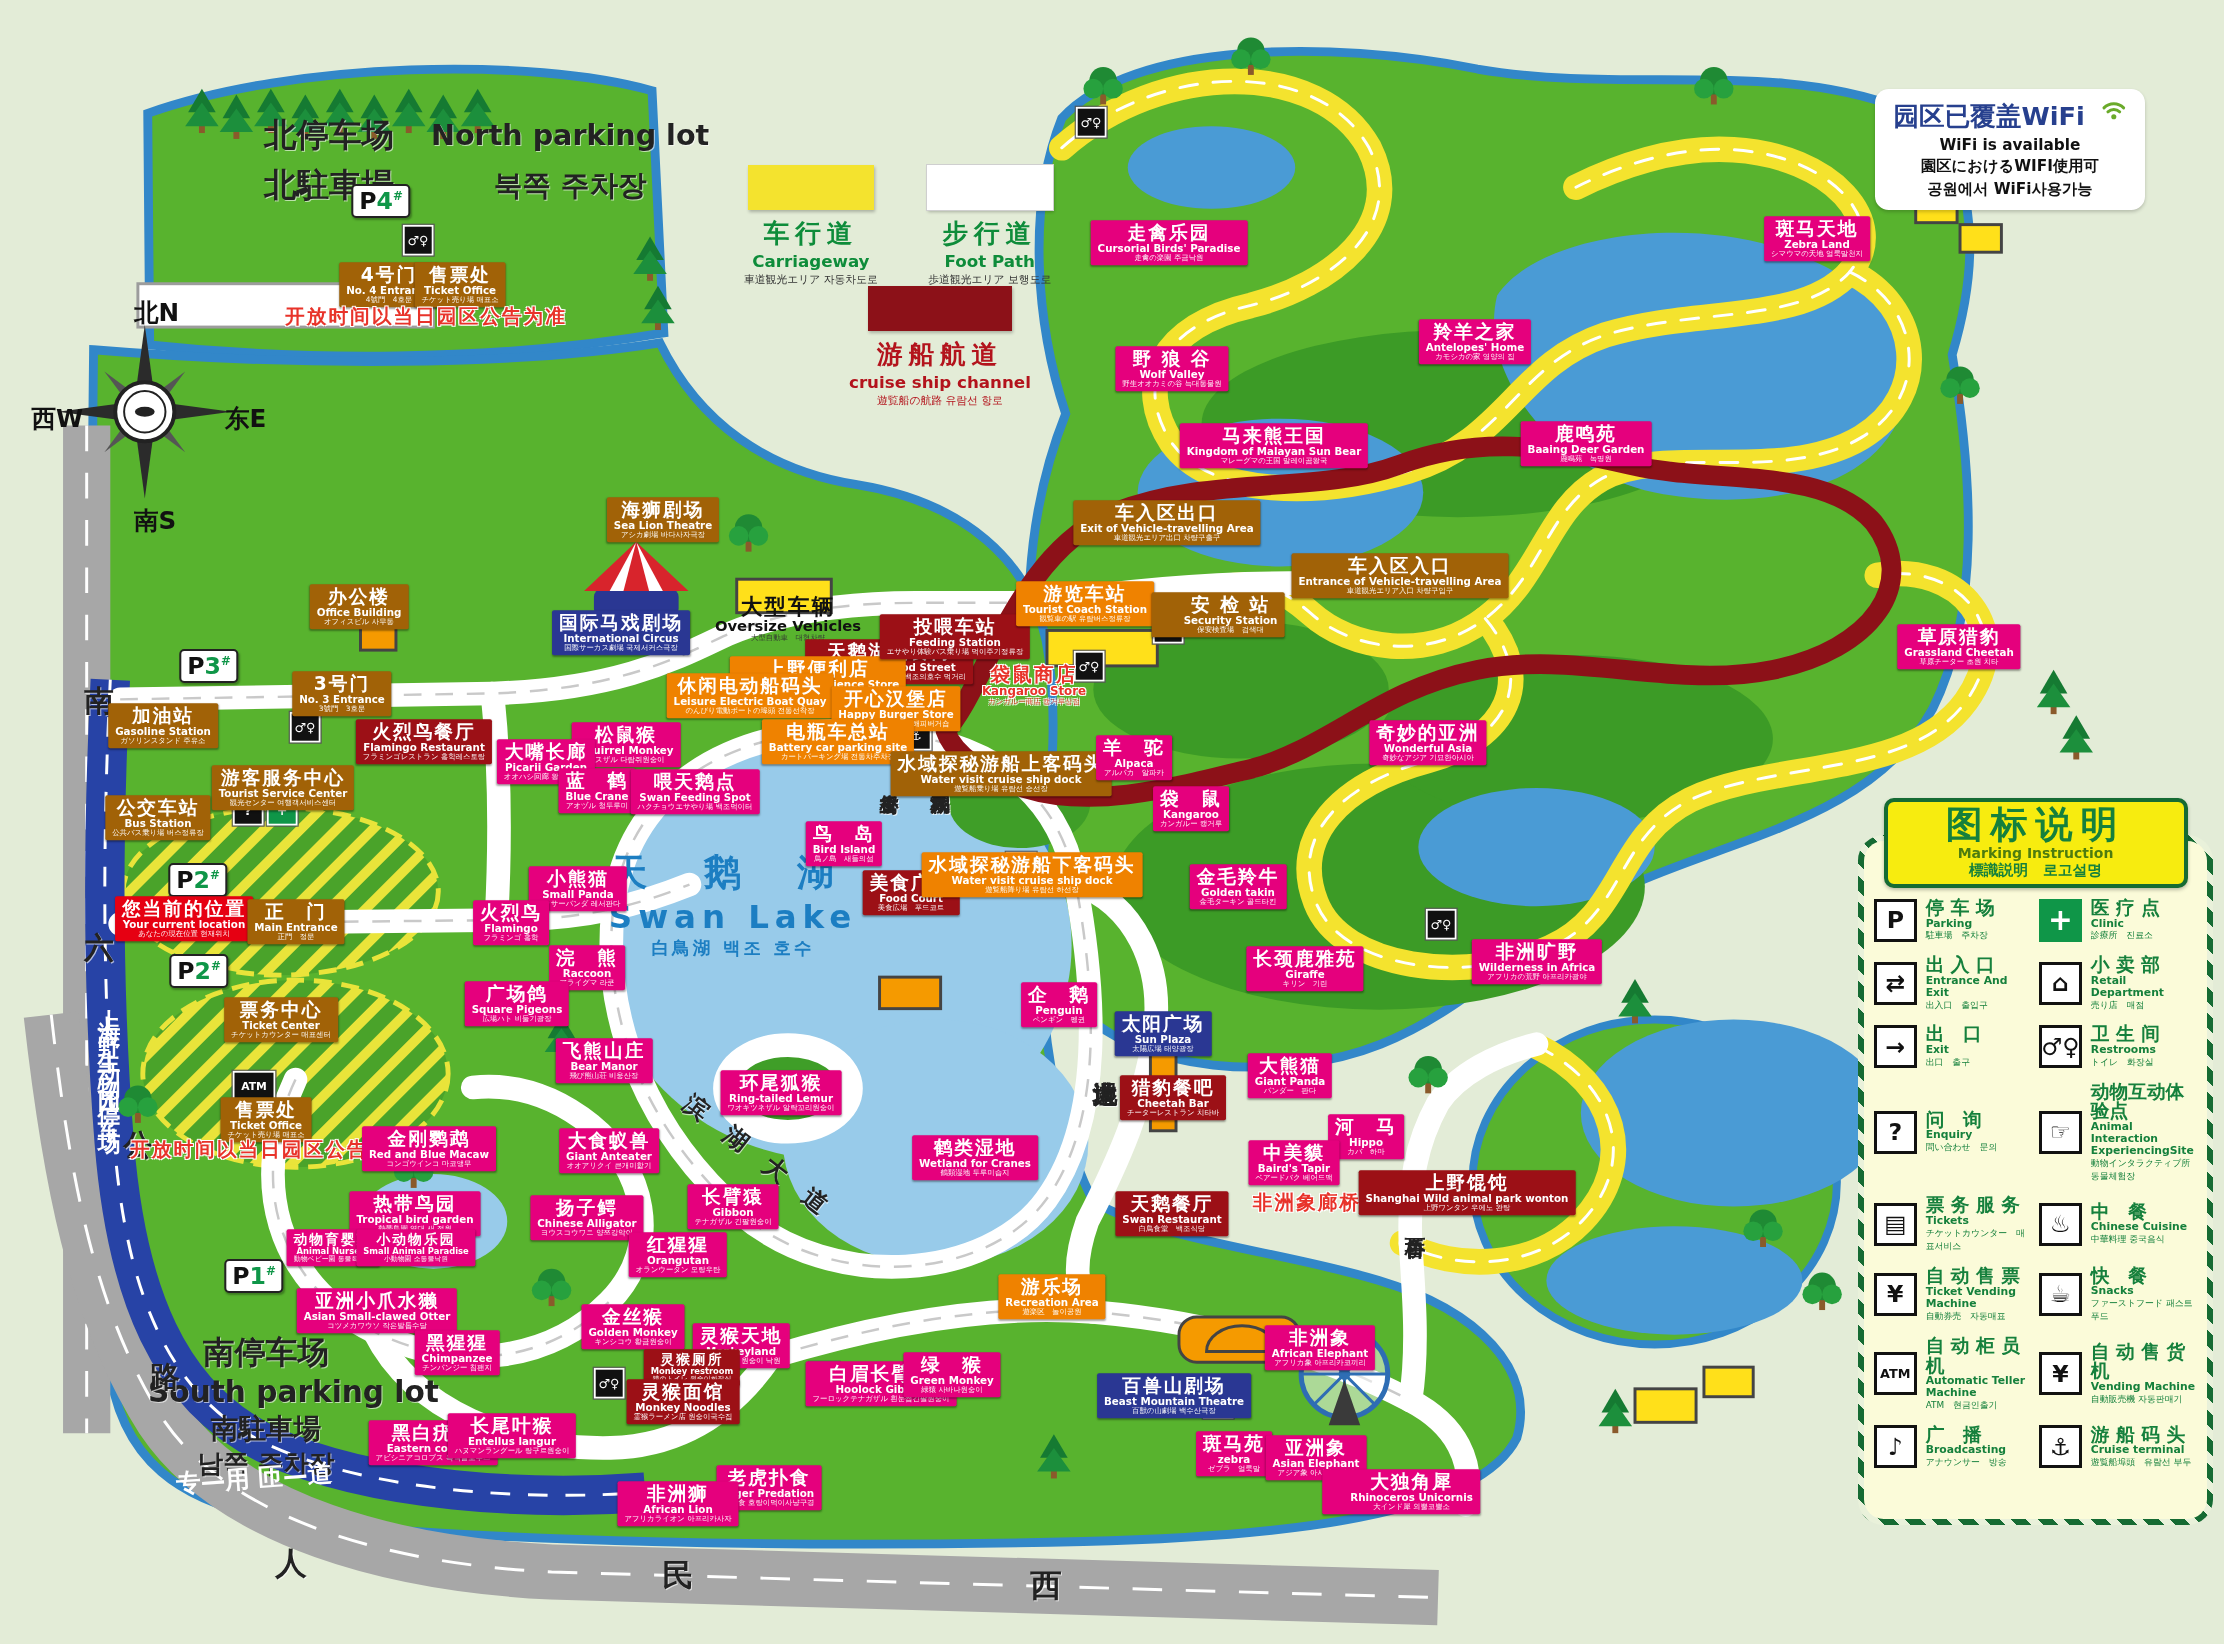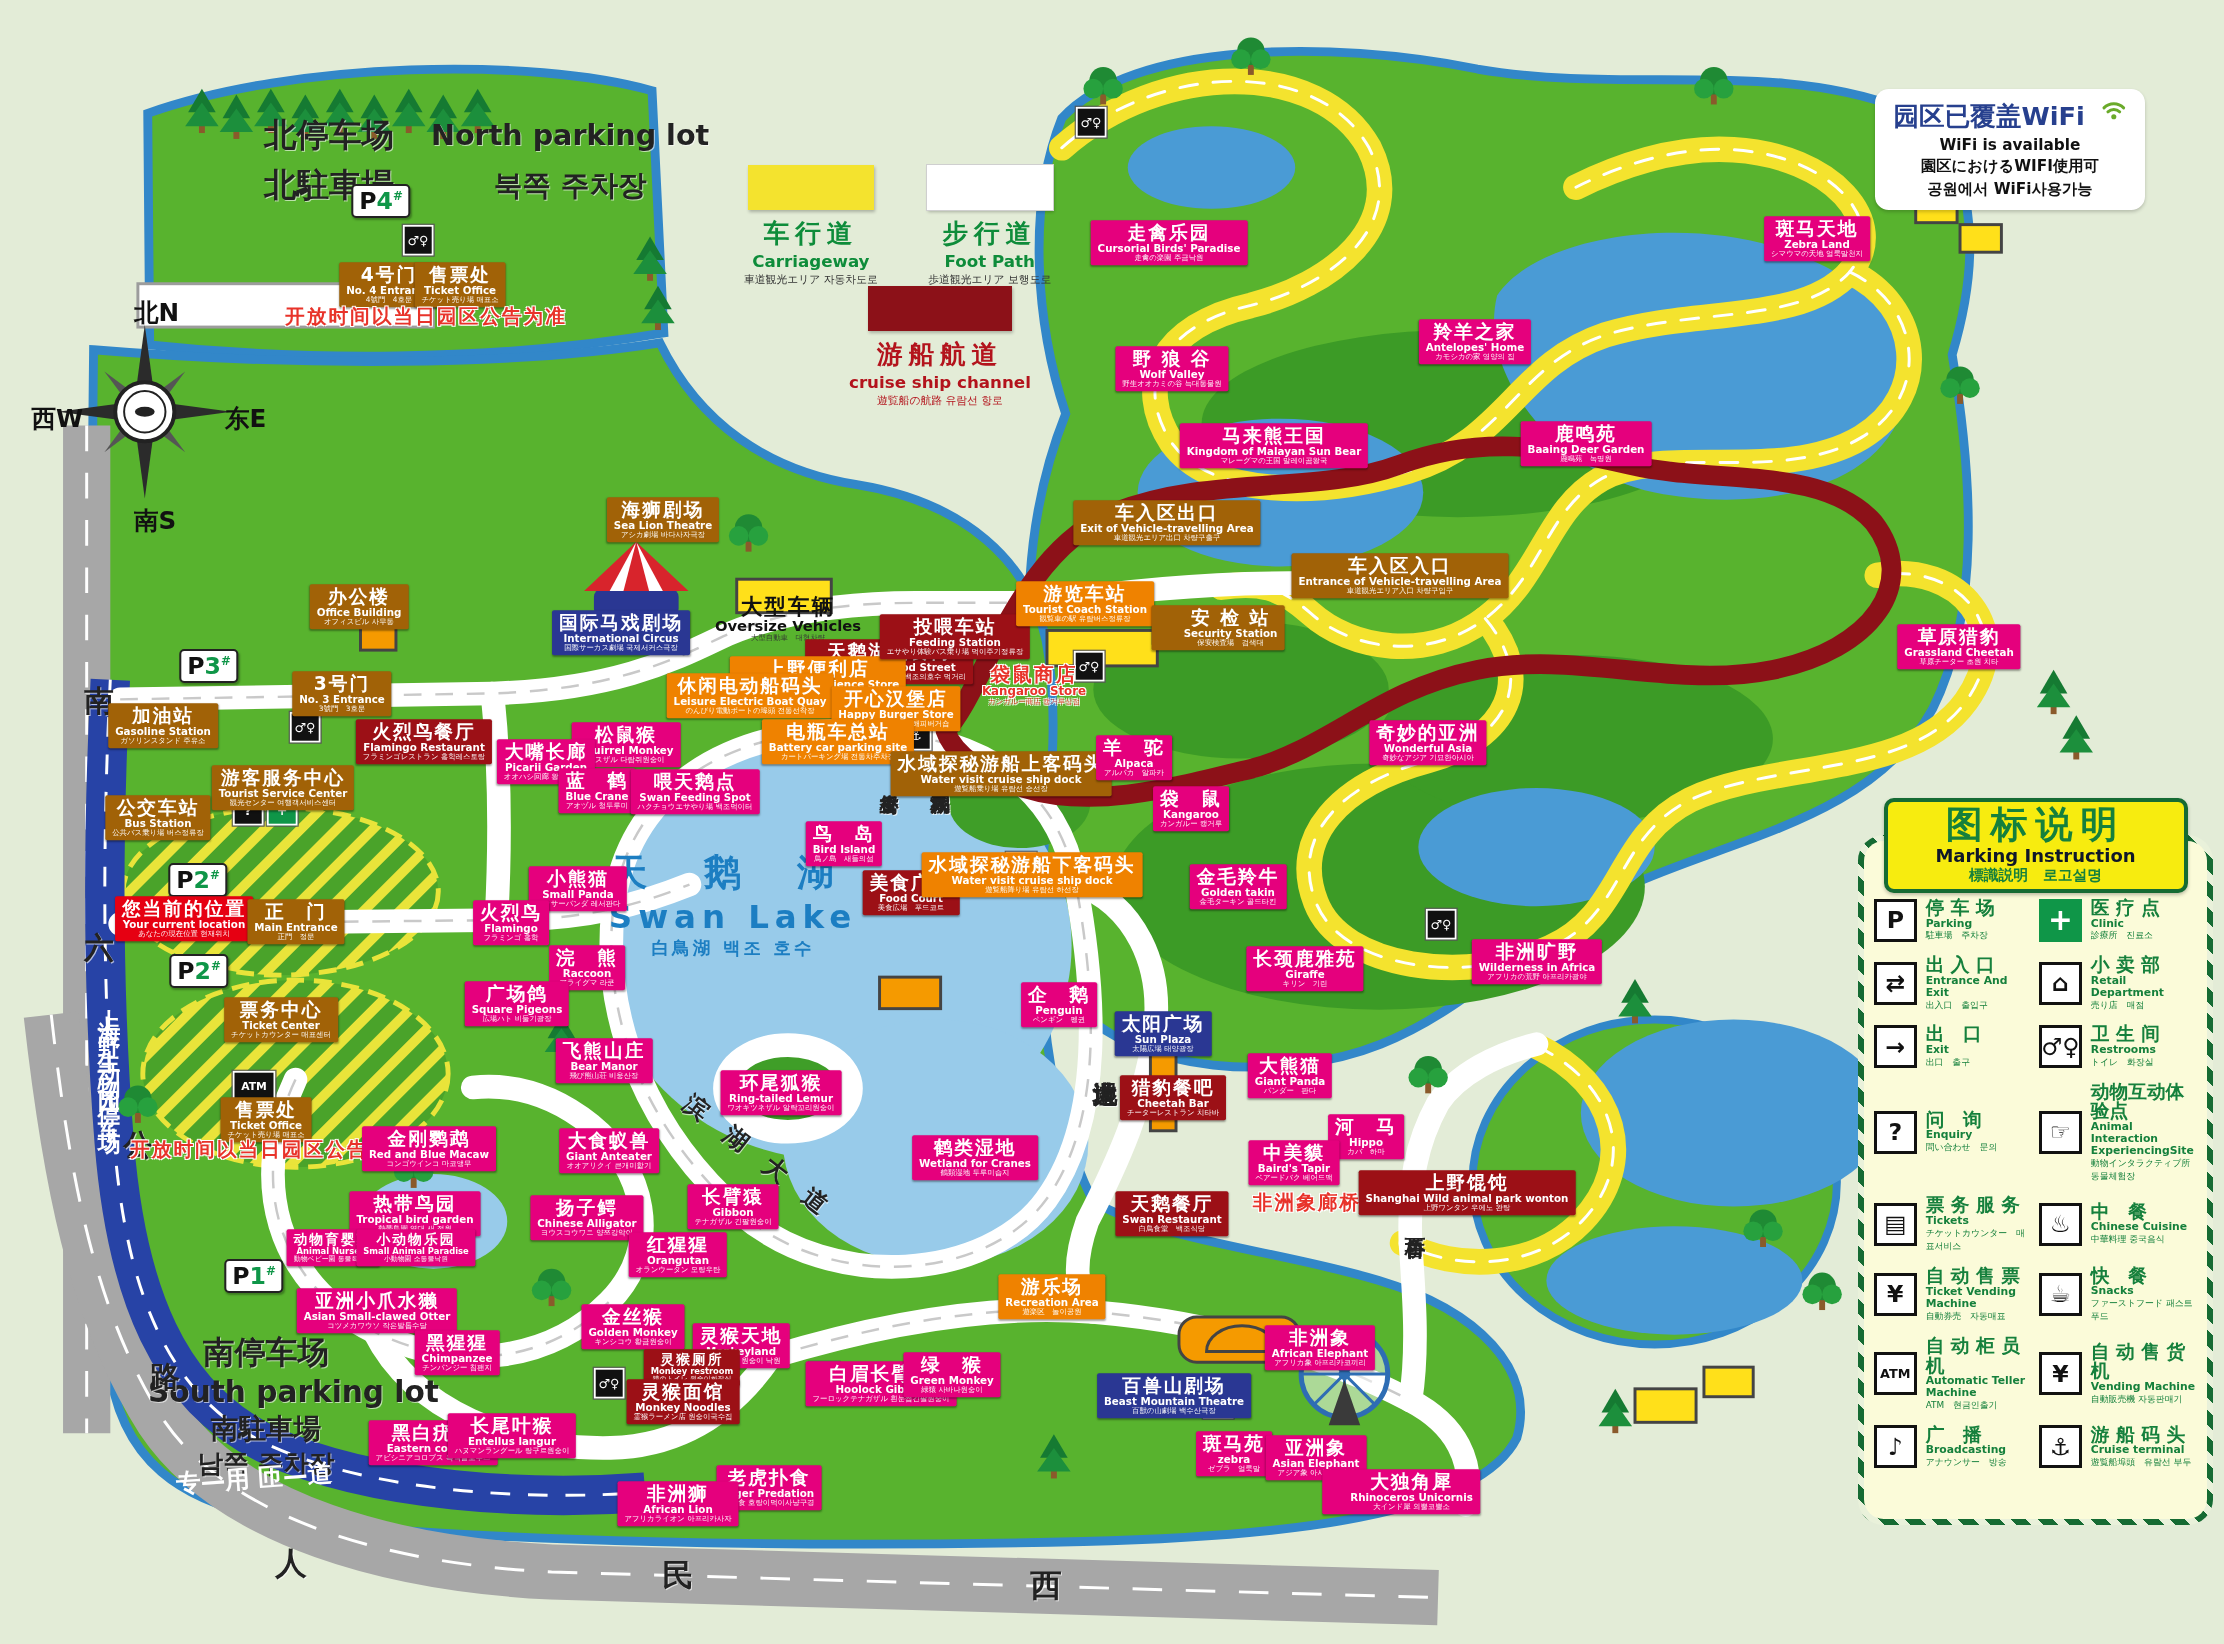--- a/index.html
+++ b/index.html
@@ -52,21 +52,21 @@
   #wifi .wl{color:#111;font-size:15.3px;font-weight:bold;margin-top:2px;}
   
   .cp{position:absolute;font-size:24.6px;font-weight:bold;color:#111;z-index:4;}
   
   #marking{position:absolute;left:1858px;top:835px;width:355px;height:690px;z-index:4;
      background:repeating-linear-gradient(45deg,#166b33 0 10.8px,#e9f1da 10.8px 18.7px);border-radius:25.6px;padding:5.9px;box-sizing:border-box;}
   #marking .inner{background:#fbfbd9;border-radius:19.7px;width:100%;height:100%;box-sizing:border-box;padding:57px 9.9px 7.9px 9.9px;}
   #mk-head{position:absolute;left:50%;top:-37px;transform:translateX(-50%);width:296px;background:#f7ec0f;
      border:4.9px solid #166b33;border-radius:9.9px;text-align:center;padding:3.9px 0;box-shadow:0 2px 3.9px rgba(0,0,0,.25);}
   #mk-head .t1{font-size:37px;font-weight:bold;color:#15803c;letter-spacing:7.9px;line-height:1.05;}
-  #mk-head .t2{font-size:18px;font-weight:bold;color:#0f172a;}
+  #mk-head .t2{font-size:14px;font-weight:bold;color:#4d7c0f;}
   #mk-head .t3{font-size:14.8px;font-weight:bold;color:#15803c;}
   #legend-grid{display:grid;grid-template-columns:45px 1fr 45px 1fr;column-gap:6.9px;row-gap:12.8px;align-items:center;}
   .lic{width:43px;height:43px;border:3px solid #111;background:#fff;color:#111;font-weight:bold;font-size:23.6px;
        display:flex;align-items:center;justify-content:center;box-sizing:border-box;}
   .lic.green{background:#0f9648;border-color:#0f9648;color:#fff;font-size:29.6px;}
   .lic.atm{font-size:12.8px;}
   .lit .cn{font-size:18.7px;font-weight:bold;color:#15803c;line-height:1.05;}
   .lit .en{font-size:10.8px;font-weight:bold;color:#15803c;line-height:1.1;}
   .lit .sub{font-size:8.9px;color:#15803c;}
   
@@ -612,21 +612,21 @@
       <div class="poi t-blue" style="left: 1167px; top: 523px;">
       <div class="l1">车入区出口</div>
       <div class="l2">Exit of Vehicle-travelling Area</div>
       <div class="l3">車道観光エリア出口 차량구출구</div>
     </div>
       <div class="poi t-blue" style="left: 1400px; top: 576px;">
       <div class="l1">车入区入口</div>
       <div class="l2">Entrance of Vehicle-travelling Area</div>
       <div class="l3">車道観光エリア入口 차량구입구</div>
     </div>
-      <div class="poi t-blue" style="left: 1218px; top: 628px; padding-left: 32px;">
+      <div class="poi t-blue" style="left: 1218px; top: 615px; padding-left: 32px;">
       <div class="l1">安 检 站</div>
       <div class="l2">Security Station</div>
       <div class="l3">保安検査場　검색대</div>
     </div>
       <div class="poi t-pink" style="left: 1169px; top: 243px;">
       <div class="l1">走禽乐园</div>
       <div class="l2">Cursorial Birds'  Paradise</div>
       <div class="l3">走禽の楽園 주금낙원</div>
     </div>
       <div class="poi t-pink" style="left: 1172px; top: 369px;">

